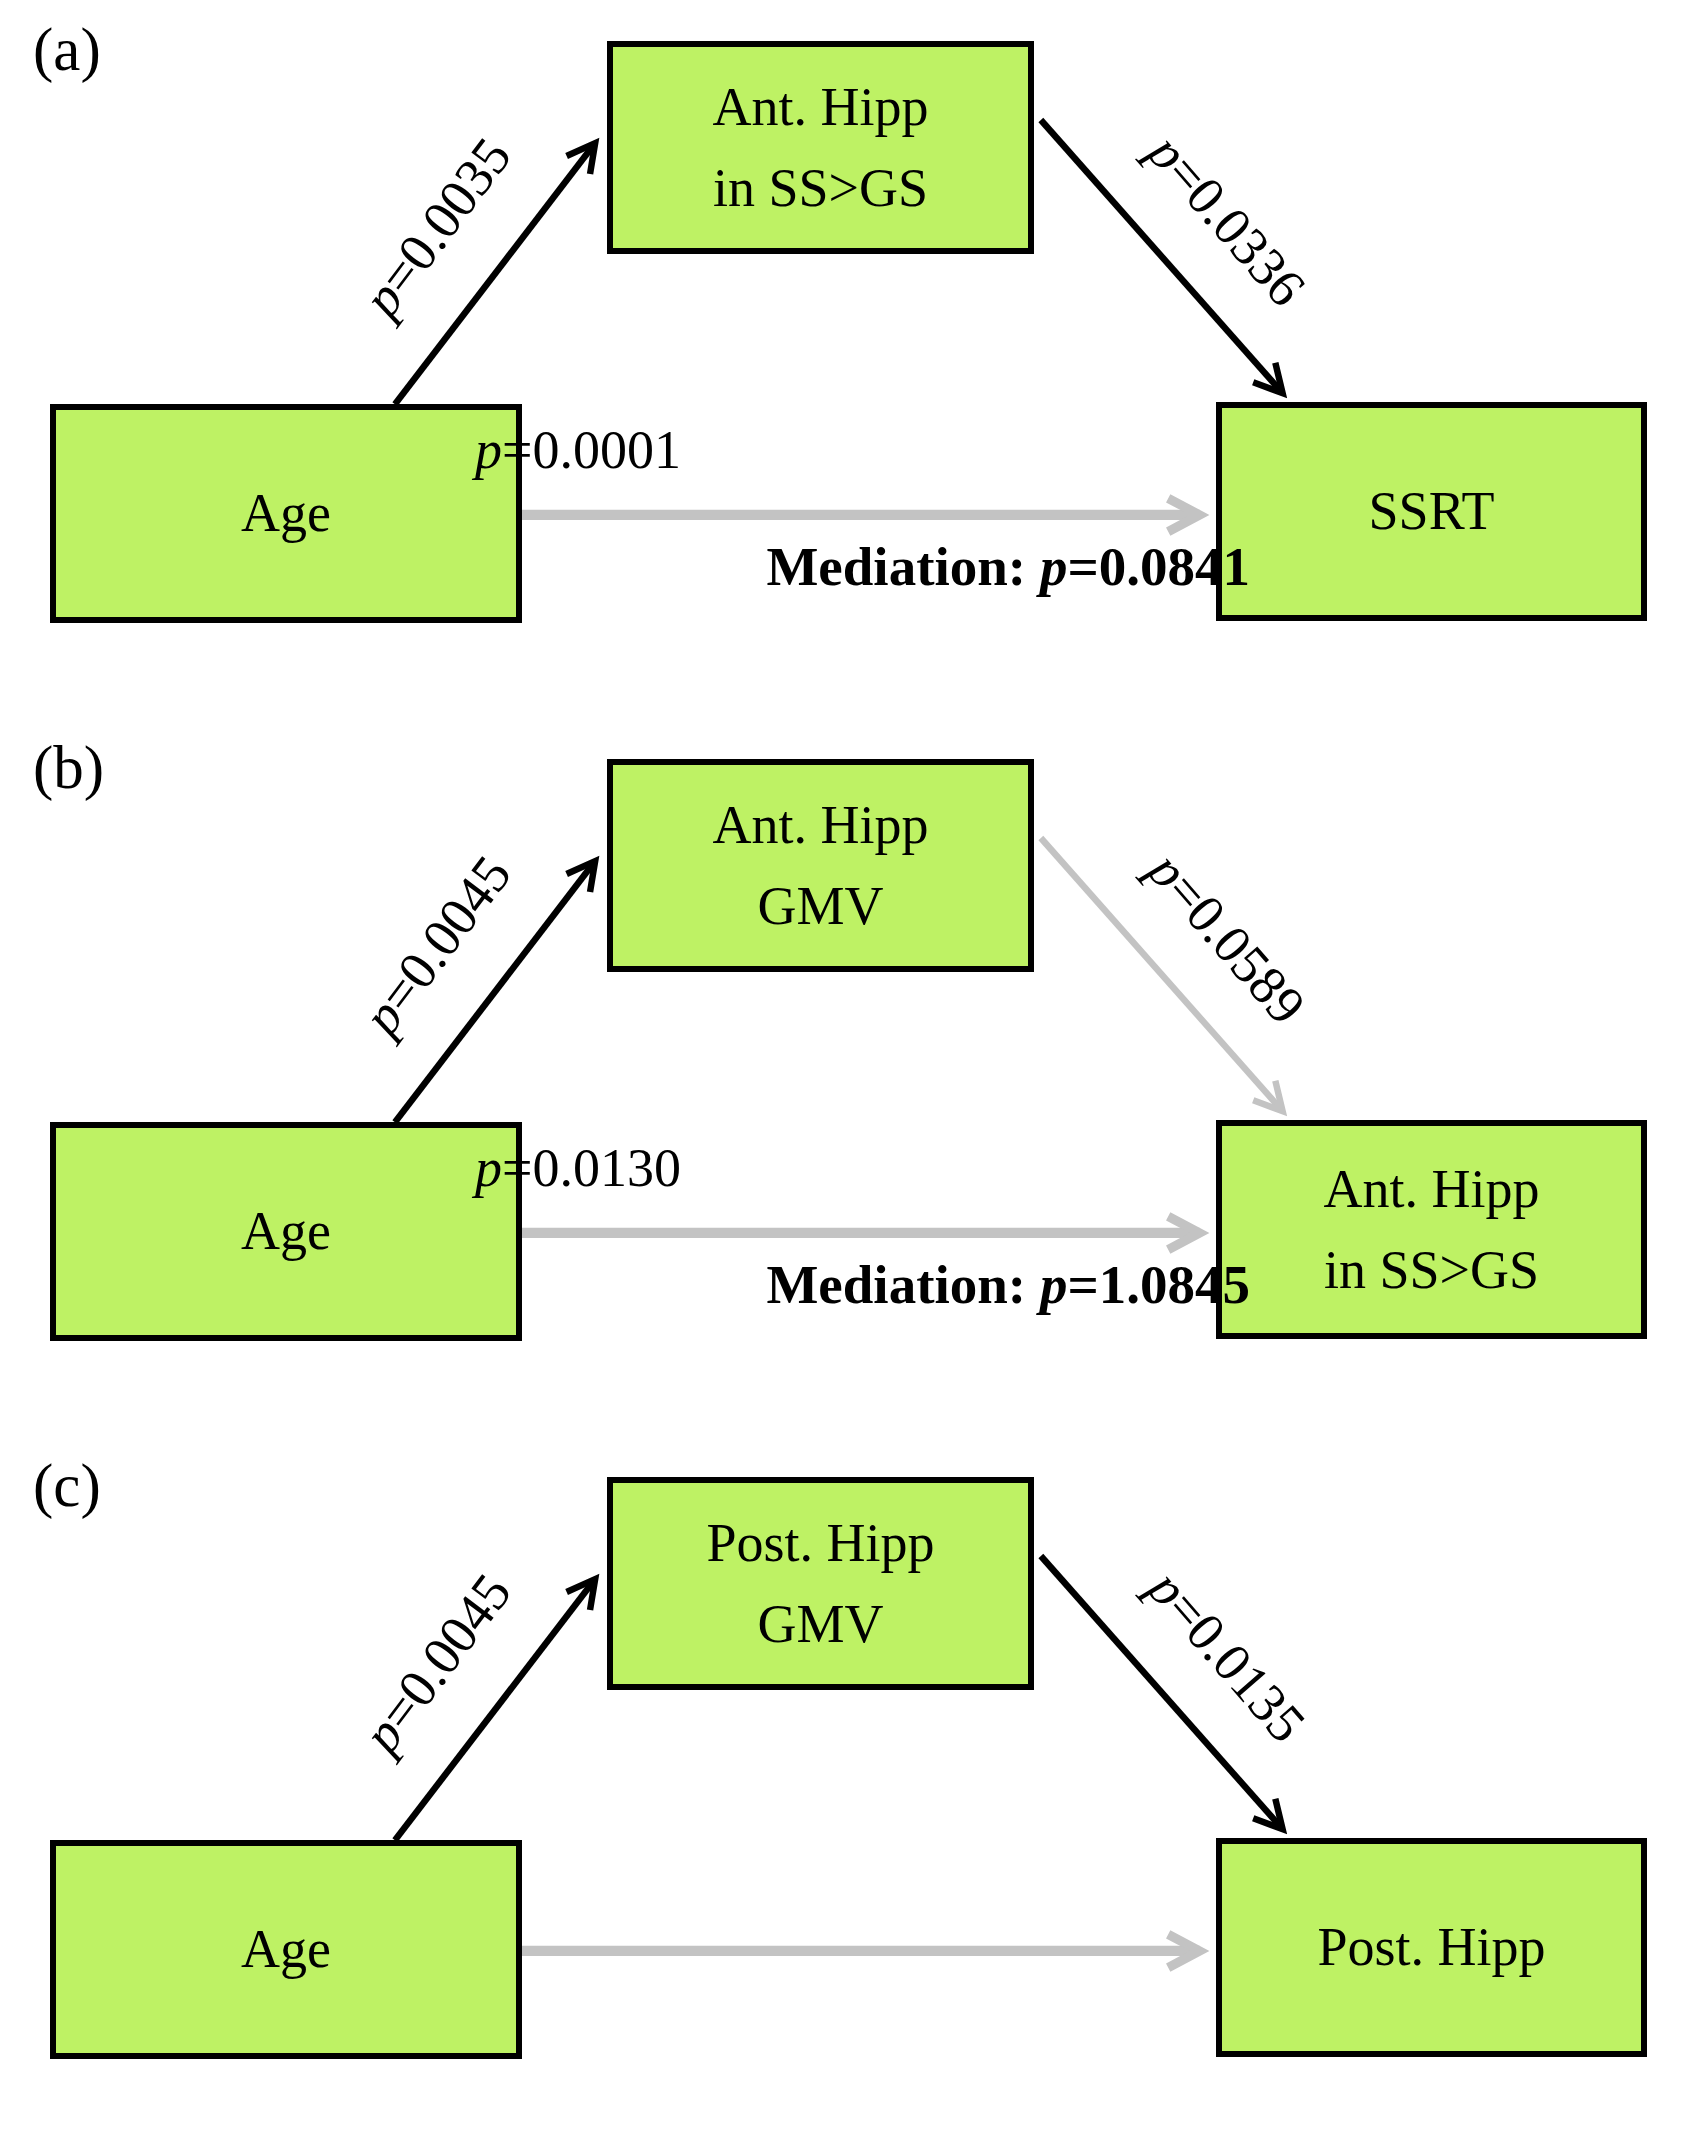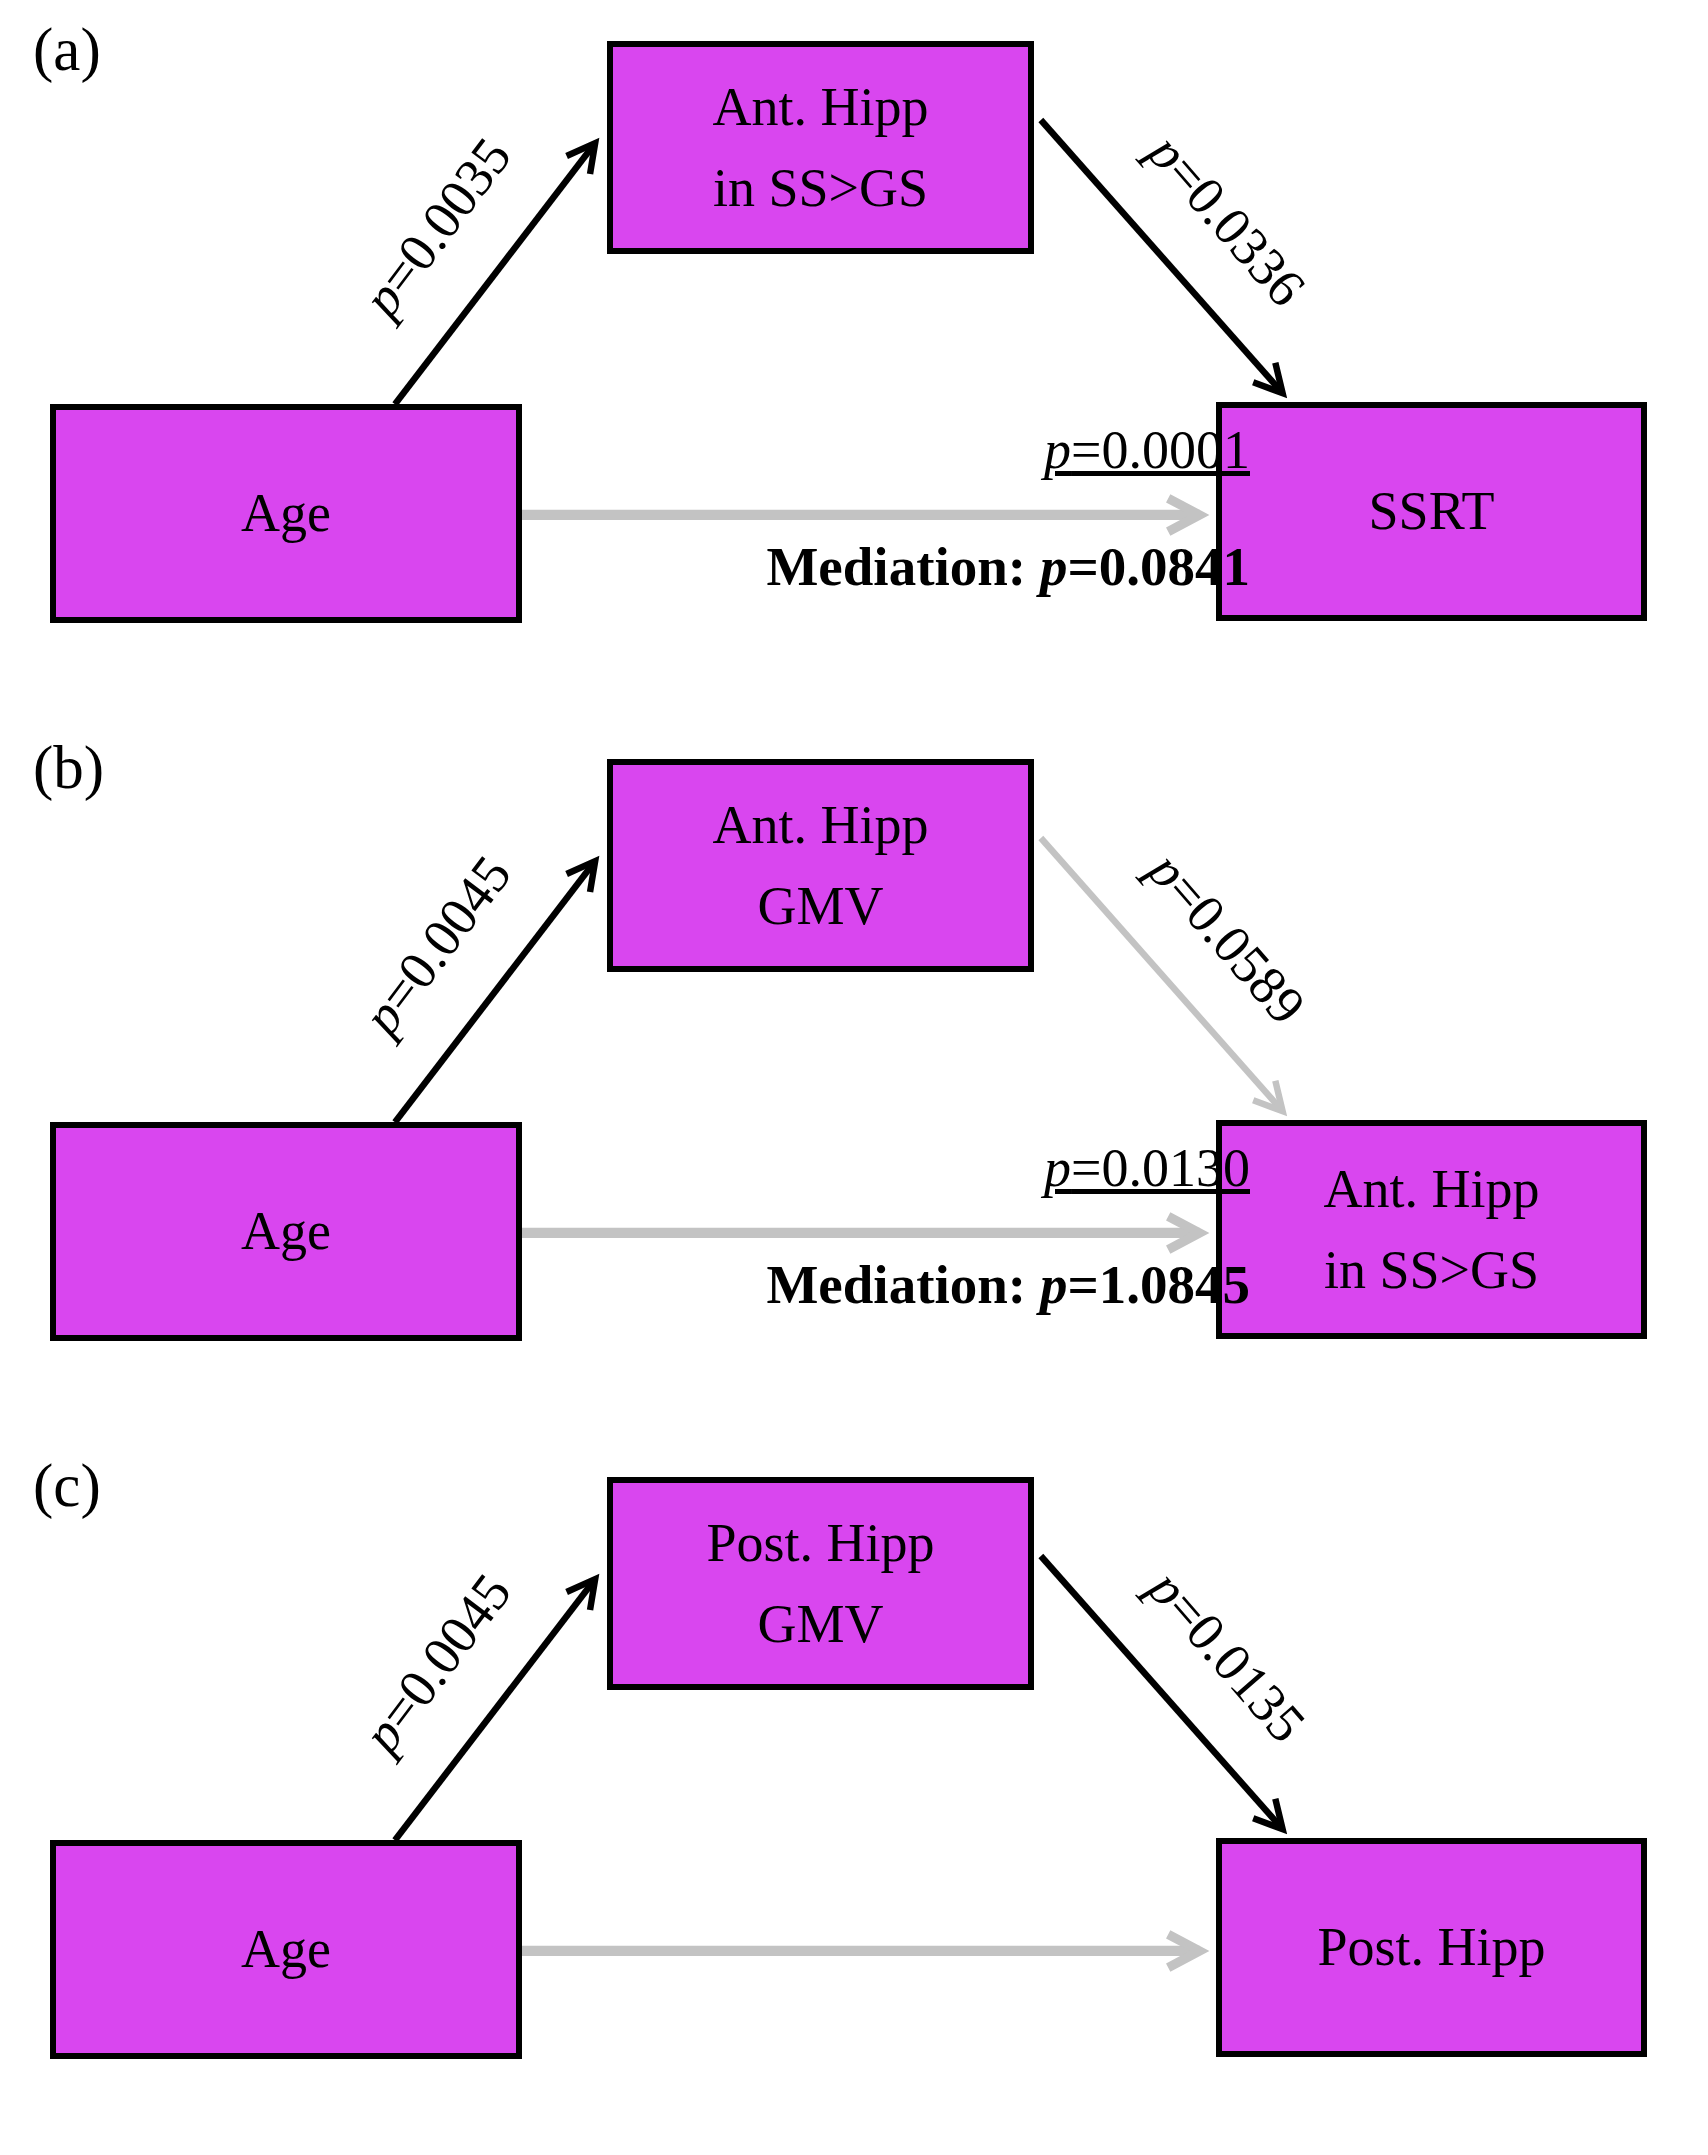--- a/index.html
+++ b/index.html
@@ -10,35 +10,35 @@
     overflow:hidden;
   }
   .figure{position:relative;width:1708px;height:2155px;background:#fff;}
   .panel{position:relative;width:1708px;height:718px;}
   .panel-label{
     position:absolute;left:33px;top:18.5px;
     font-size:61px;line-height:1;
   }
   .wires{position:absolute;left:0;top:0;width:1708px;height:718px;display:block;}
   .box{
-    position:absolute;border:6.5px solid #000;background:#d946ef;
+    position:absolute;border:6.5px solid #000;background:#bef264;
     display:flex;flex-direction:column;align-items:center;justify-content:center;
     text-align:center;font-size:54px;line-height:1.5;
   }
   .box.mediator{left:607px;top:41px;width:415px;height:201px;}
   .box.predictor{left:26px;top:404px;width:460px;height:207px;margin-left:24px;}
   .box.outcome{left:1216px;top:402px;width:419px;height:207px;}
   .diag-label{
     position:absolute;font-size:54px;white-space:nowrap;line-height:1;
   }
   .diag-label.left{left:437px;top:227px;transform:translate(-50%,-50%) rotate(-53deg);}
   .diag-label.right{left:1227px;top:220px;transform:translate(-50%,-50%) rotate(49deg);}
   .direct-label{
     position:absolute;left:475px;top:419px;width:775px;
-    text-align:right;font-size:54px;line-height:1.15;text-decoration:underline;
+    text-align:left;font-size:54px;line-height:1.15;
   }
   .mediation-label{
     position:absolute;left:475px;top:535px;width:775px;
     text-align:right;font-size:55px;line-height:1.15;font-weight:700;
   }
   .mediation-label i{font-weight:700;}
   i{font-style:italic;}
 </style>
 </head>
 <body>

